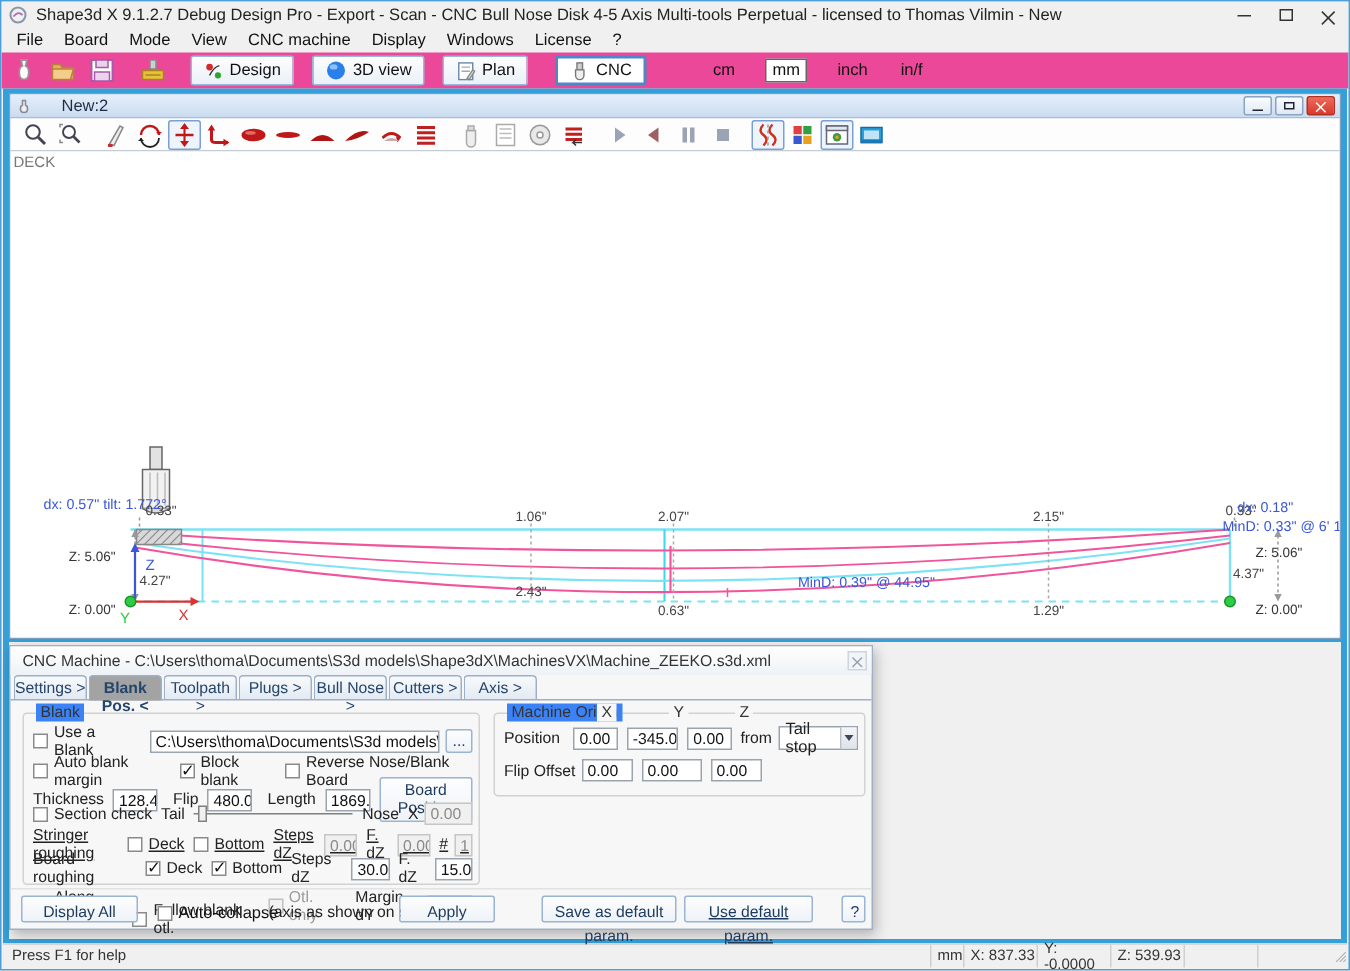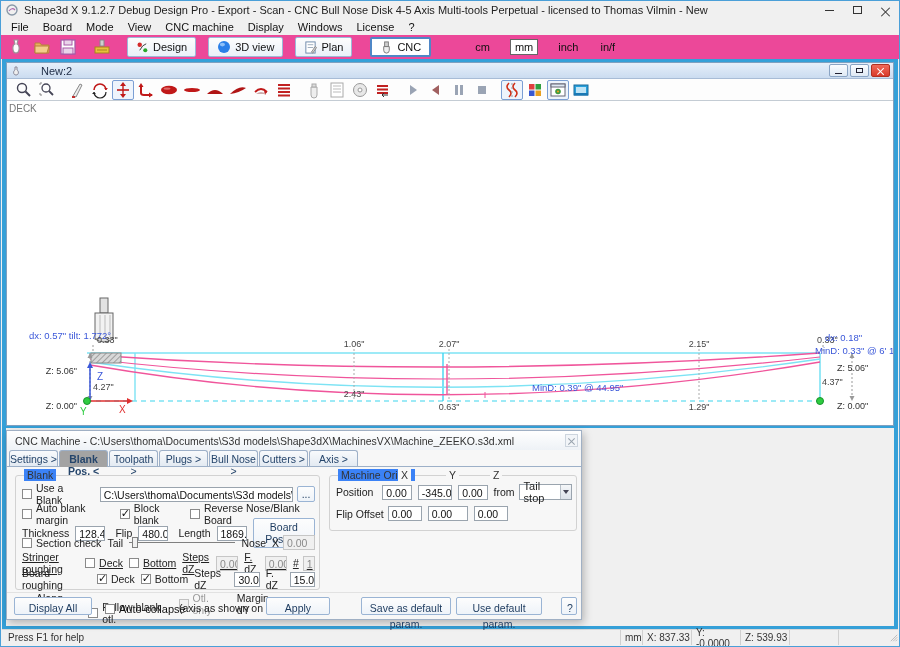--- a/index.html
+++ b/index.html
@@ -612,21 +612,21 @@
 
     <div class="dlg-footer">
       <span class="dbtn fbtn" style="left:7px; width:78px;">Display All</span>
       <span class="cb fbtn" style="left:98px; top:7px;">
           <span class="cbox"></span>
           <lab>Auto-collapse</lab>
         </span>
       <span class="fbtn" style="left:172px; top:7px; font-size:10.5px; color:#222;">(axis as shown on screen)</span>
       <span class="dbtn fbtn" style="left:259px; width:64px;">Apply</span>
       <span class="dbtn fbtn" style="left:354px; width:90px;">Save as default param.</span>
-      <span class="dbtn fbtn" style="left:449px; width:86px;">Use default param.</span>
+      <span class="dbtn fbtn" style="left:449px; width:86px;text-decoration:underline;">Use default param.</span>
       <span class="dbtn fbtn" style="left:554px; width:16px;">?</span>
     </div>
   </div>
 </div>
 
 <div class="statusbar">
   <span class="st-help">Press F1 for help</span>
   <span class="st-cell" style="width:22px;">mm</span>
   <span class="st-cell" style="width:49px;">X: 837.33</span>
   <span class="st-cell" style="width:49px;">Y: -0.0000</span>

